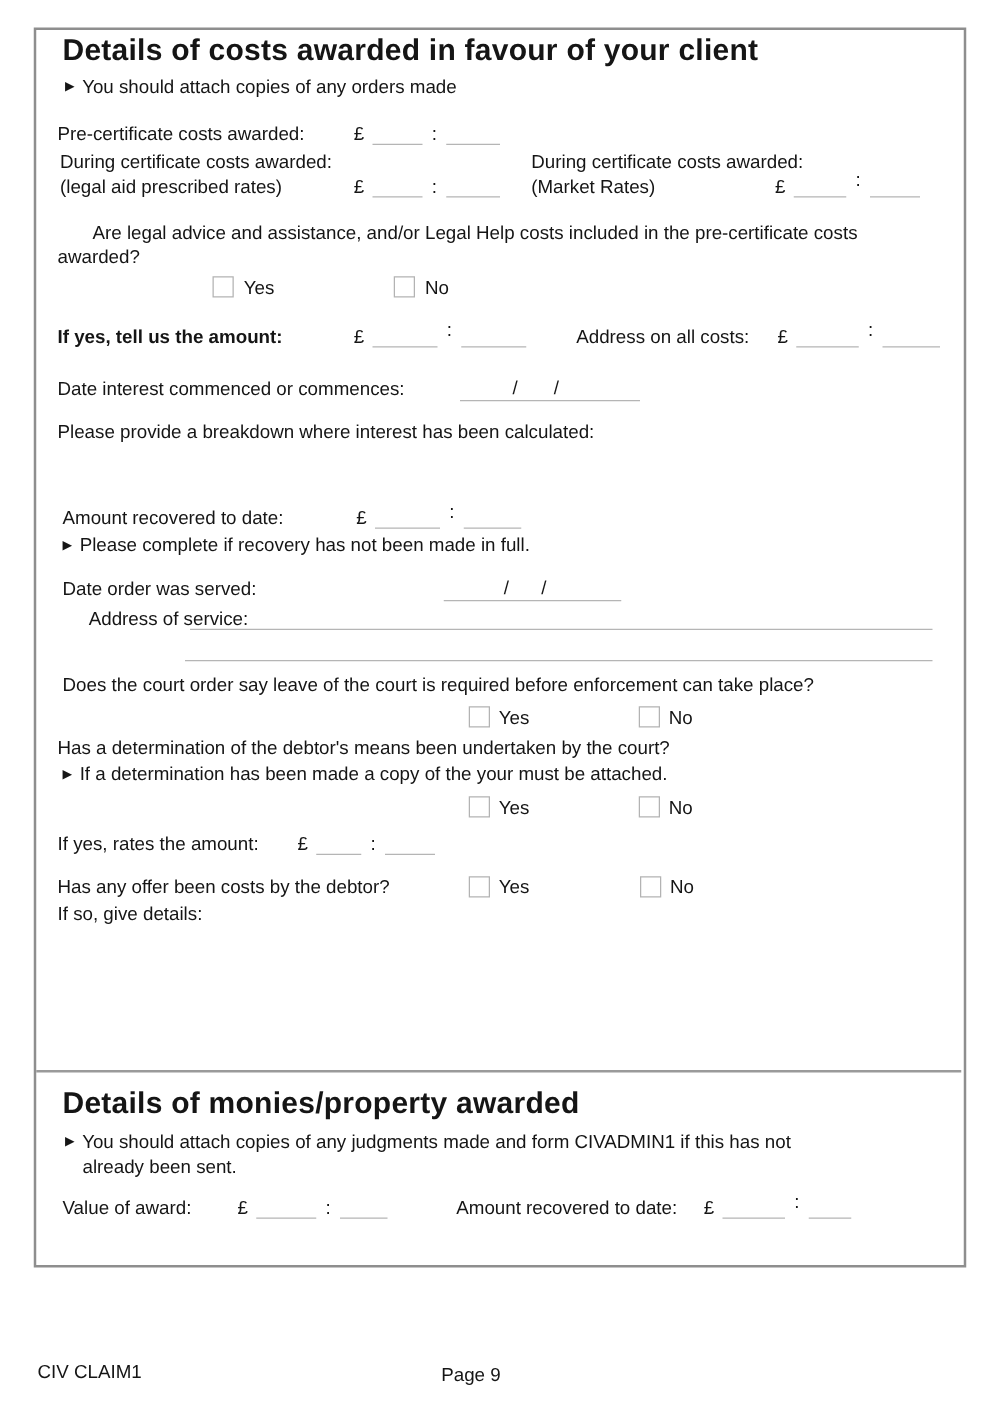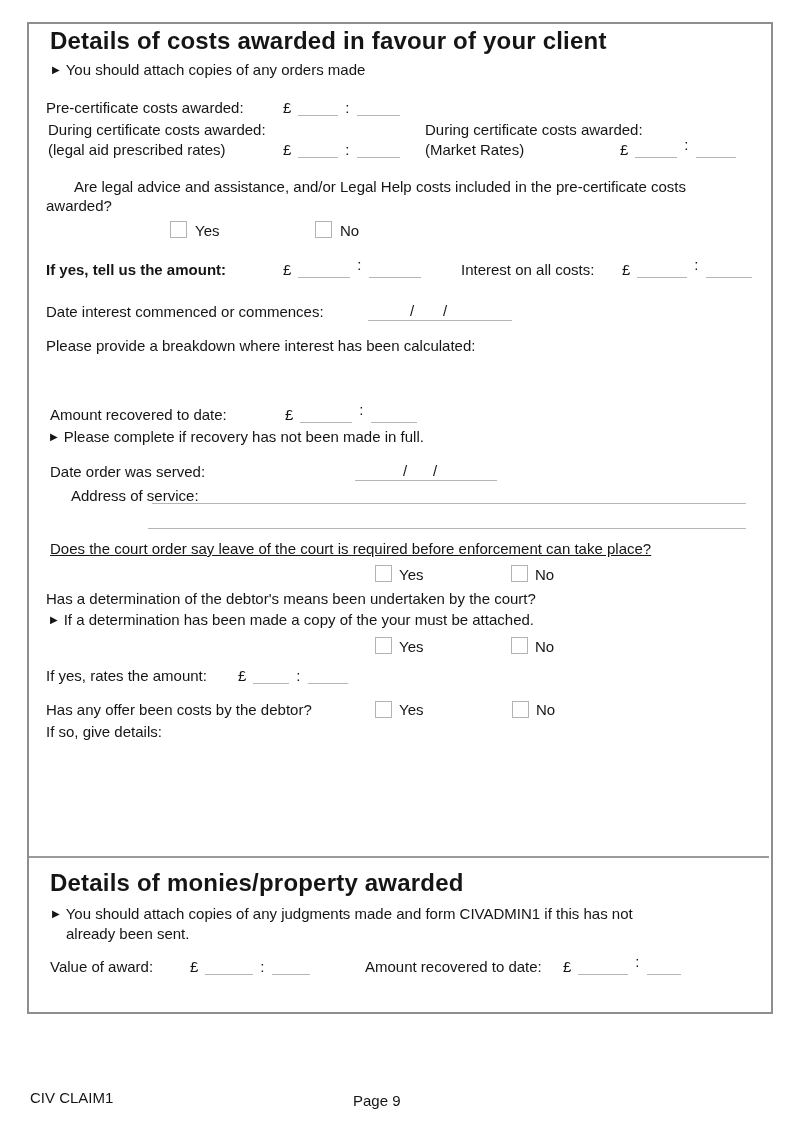--- a/index.html
+++ b/index.html
@@ -64,21 +64,21 @@
 <div class="cb" style="left:315px; top:221px;"></div>
 <div class="t" style="left:340px; top:221px;">No</div>
 
 <div class="t" style="left:46px; top:260px;font-weight:bold;">If yes, tell us the amount:</div>
 <div class="money" style="left:283px; top:260px;">
   <span>£</span>
   <span class="mline" style="width:52px;"></span>
   <span class="up">:</span>
   <span class="mline" style="width:52px;"></span>
 </div>
-<div class="t" style="left:461px; top:260px;">Interest on all costs:</div>
+<div class="t" style="left:461px; top:260px;">Address on all costs:</div>
 <div class="money" style="left:622px; top:260px;">
   <span>£</span>
   <span class="mline" style="width:50px;"></span>
   <span class="up">:</span>
   <span class="mline" style="width:46px;"></span>
 </div>
 
 <div class="t" style="left:46px; top:302px;">Date interest commenced or commences:</div>
 <div class="dateline" style="left:368px; top:302px; width:144px;">
   <span class="sl" style="left:42px;">/</span>
@@ -100,21 +100,21 @@
 
 <div class="t" style="left:50px; top:462px;">Date order was served:</div>
 <div class="dateline" style="left:355px; top:462px; width:142px;">
   <span class="sl" style="left:48px;">/</span>
   <span class="sl" style="left:78px;">/</span>
 </div>
 <div class="t" style="left:50px; top:486px;margin-left:21px;">Address of service:</div>
 <div class="fline" style="left:152px; top:486px; width:594px; height:17px;"></div>
 <div class="fline" style="left:148px; top:510px; width:598px; height:18px;"></div>
 
-<div class="t" style="left:50px; top:539px;text-decoration:underline;">Does the court order say leave of the court is required before enforcement can take place?</div>
+<div class="t" style="left:50px; top:539px;">Does the court order say leave of the court is required before enforcement can take place?</div>
 <div class="cb" style="left:375px; top:565px;"></div>
 <div class="t" style="left:399px; top:565px;">Yes</div>
 <div class="cb" style="left:511px; top:565px;"></div>
 <div class="t" style="left:535px; top:565px;">No</div>
 
 <div class="t" style="left:46px; top:589px;">Has a determination of the debtor's means been undertaken by the court?</div>
 <div class="t" style="left:50px; top:610px;">
   <span class="bullet">▶</span><span>If a determination has been made a copy of the your must be attached.</span>
 </div>
 <div class="cb" style="left:375px; top:637px;"></div>

